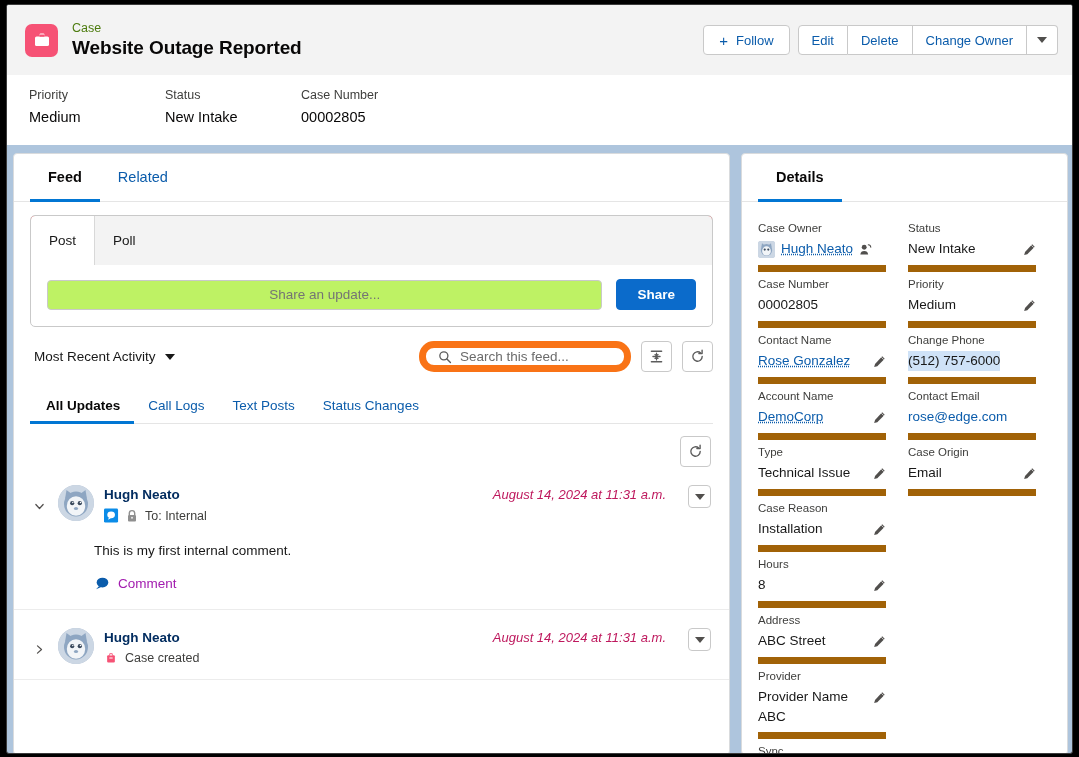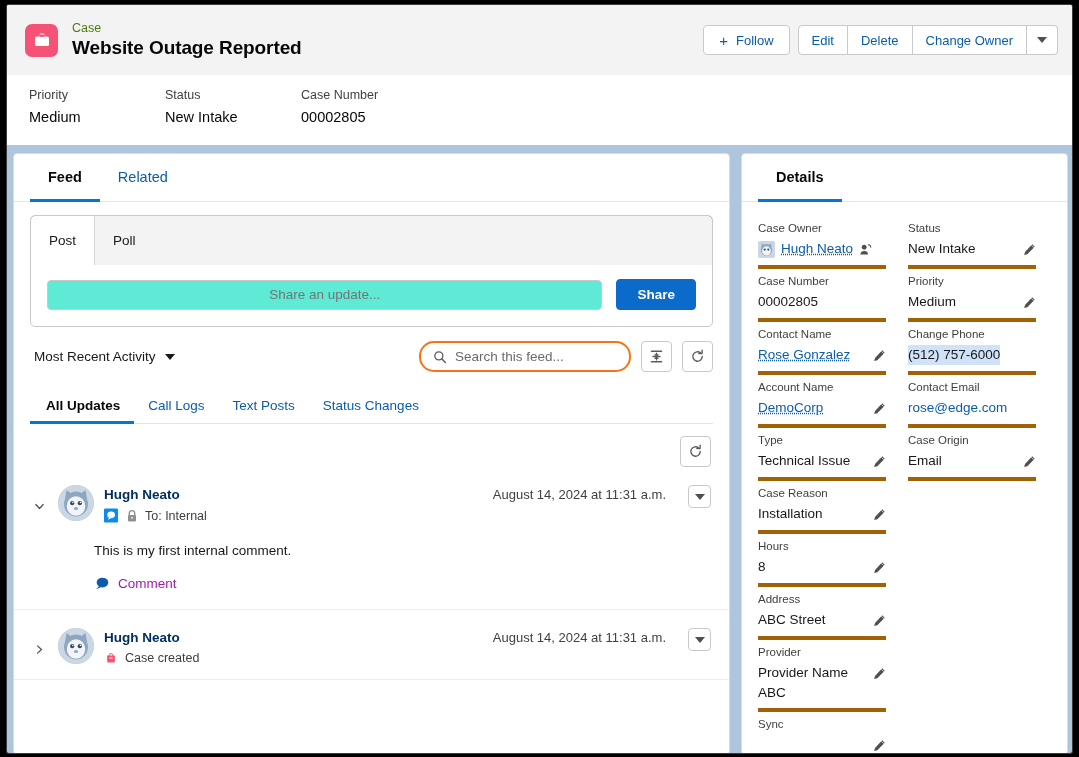--- a/index.html
+++ b/index.html
@@ -158,21 +158,21 @@
     color: #181818;
   }
   .pub-tab:not(.active) { flex: 1 1 auto; justify-content: flex-start; }
   .pub-body { padding: 14px 16px 16px 16px; display: flex; gap: 14px; align-items: center; }
   .pub-input {
     flex: 1 1 auto; height: 30px;
     border: 1px solid #c9c9c9; border-radius: 4px;
     font-size: 13.5px; color: #747474;
     text-align: center;
     display: flex; align-items: center; justify-content: center;
-    background: #5eead4;
+    background: #bef264;
     cursor: text;
   }
   .btn-share {
     background: #0b6bcb; color: #fff;
     border: 1px solid #0b6bcb;
     height: 31px; padding: 0 20px;
     font-size: 13.5px; font-weight: bold;
     border-radius: 4px;
     display: flex; align-items: center;
     cursor: pointer;
@@ -192,21 +192,21 @@
   }
   .caret-sm {
     width: 0; height: 0;
     border-left: 5px solid transparent;
     border-right: 5px solid transparent;
     border-top: 6px solid #181818;
   }
   .spacer { flex: 1 1 auto; }
   .search-box {
     width: 212px; height: 31px;
-    border: 2px solid #f97316; border-radius: 15px;
+    border: 7px solid #f97316; border-radius: 15px;
     display: flex; align-items: center; gap: 8px;
     padding: 0 12px;
     cursor: text;
   }
   .search-box .ph { font-size: 13.5px; color: #6b6b6b; }
   .icon-btn {
     width: 31px; height: 31px;
     border: 1px solid #c9c9c9; border-radius: 4px;
     background: #fff;
     display: flex; align-items: center; justify-content: center;
@@ -257,22 +257,22 @@
   }
   .avatar svg { display: block; }
   .post-meta { flex: 1 1 auto; min-width: 0; padding-top: 1px; }
   .post-author {
     font-size: 13.5px; font-weight: bold; color: #032d60;
     line-height: 18px; cursor: pointer;
   }
   .post-sub { display: flex; align-items: center; gap: 7px; margin-top: 4px; }
   .post-sub .txt { font-size: 12.5px; color: #3e3e3c; }
   .post-ts {
-    font-size: 13px; color: #404040;
-    white-space: nowrap; padding-top: 2px; cursor: pointer;
+    font-size: 13px; color: #be185d;
+    white-space: nowrap; padding-top: 2px; cursor: pointer; font-style: italic;
   }
   .post-menu {
     width: 23px; height: 23px;
     border: 1px solid #c9c9c9; border-radius: 4px;
     background: #fff;
     display: flex; align-items: center; justify-content: center;
     cursor: pointer; flex: 0 0 auto;
     margin-left: 12px;
   }
   .post-body {
@@ -300,21 +300,21 @@
   .det-tabset {
     display: flex; padding: 0 16px;
     border-bottom: 1px solid #e5e5e5;
     height: 48px; align-items: stretch;
   }
   .det-fields {
     padding: 14px 16px 0 16px;
     display: flex; gap: 22px;
   }
   .det-col { width: 128px; }
-  .dfield { padding: 4px 0 5px 0; border-bottom: 4px solid #a16207; }
+  .dfield { padding: 4px 0 5px 0; border-bottom: 7px solid #a16207; }
   .dfield:last-child { border-bottom: 1px solid #dddbda; }
   .dlabel { font-size: 11.5px; color: #3e3e3c; line-height: 17px; }
   .dvalrow { display: flex; align-items: flex-start; gap: 6px; margin-top: 2px; min-height: 21px; }
   .dval {
     font-size: 13.5px; color: #181818; line-height: 20px;
     flex: 1 1 auto; word-break: break-word;
   }
   .dval.link { color: #0b5cab; text-decoration: underline; text-decoration-style: dotted; cursor: pointer; }
   .dval.link-plain { color: #0b5cab; cursor: pointer; }
   .dval.hl { background: #cfe2f7; display: inline-block; flex: 0 0 auto; }

